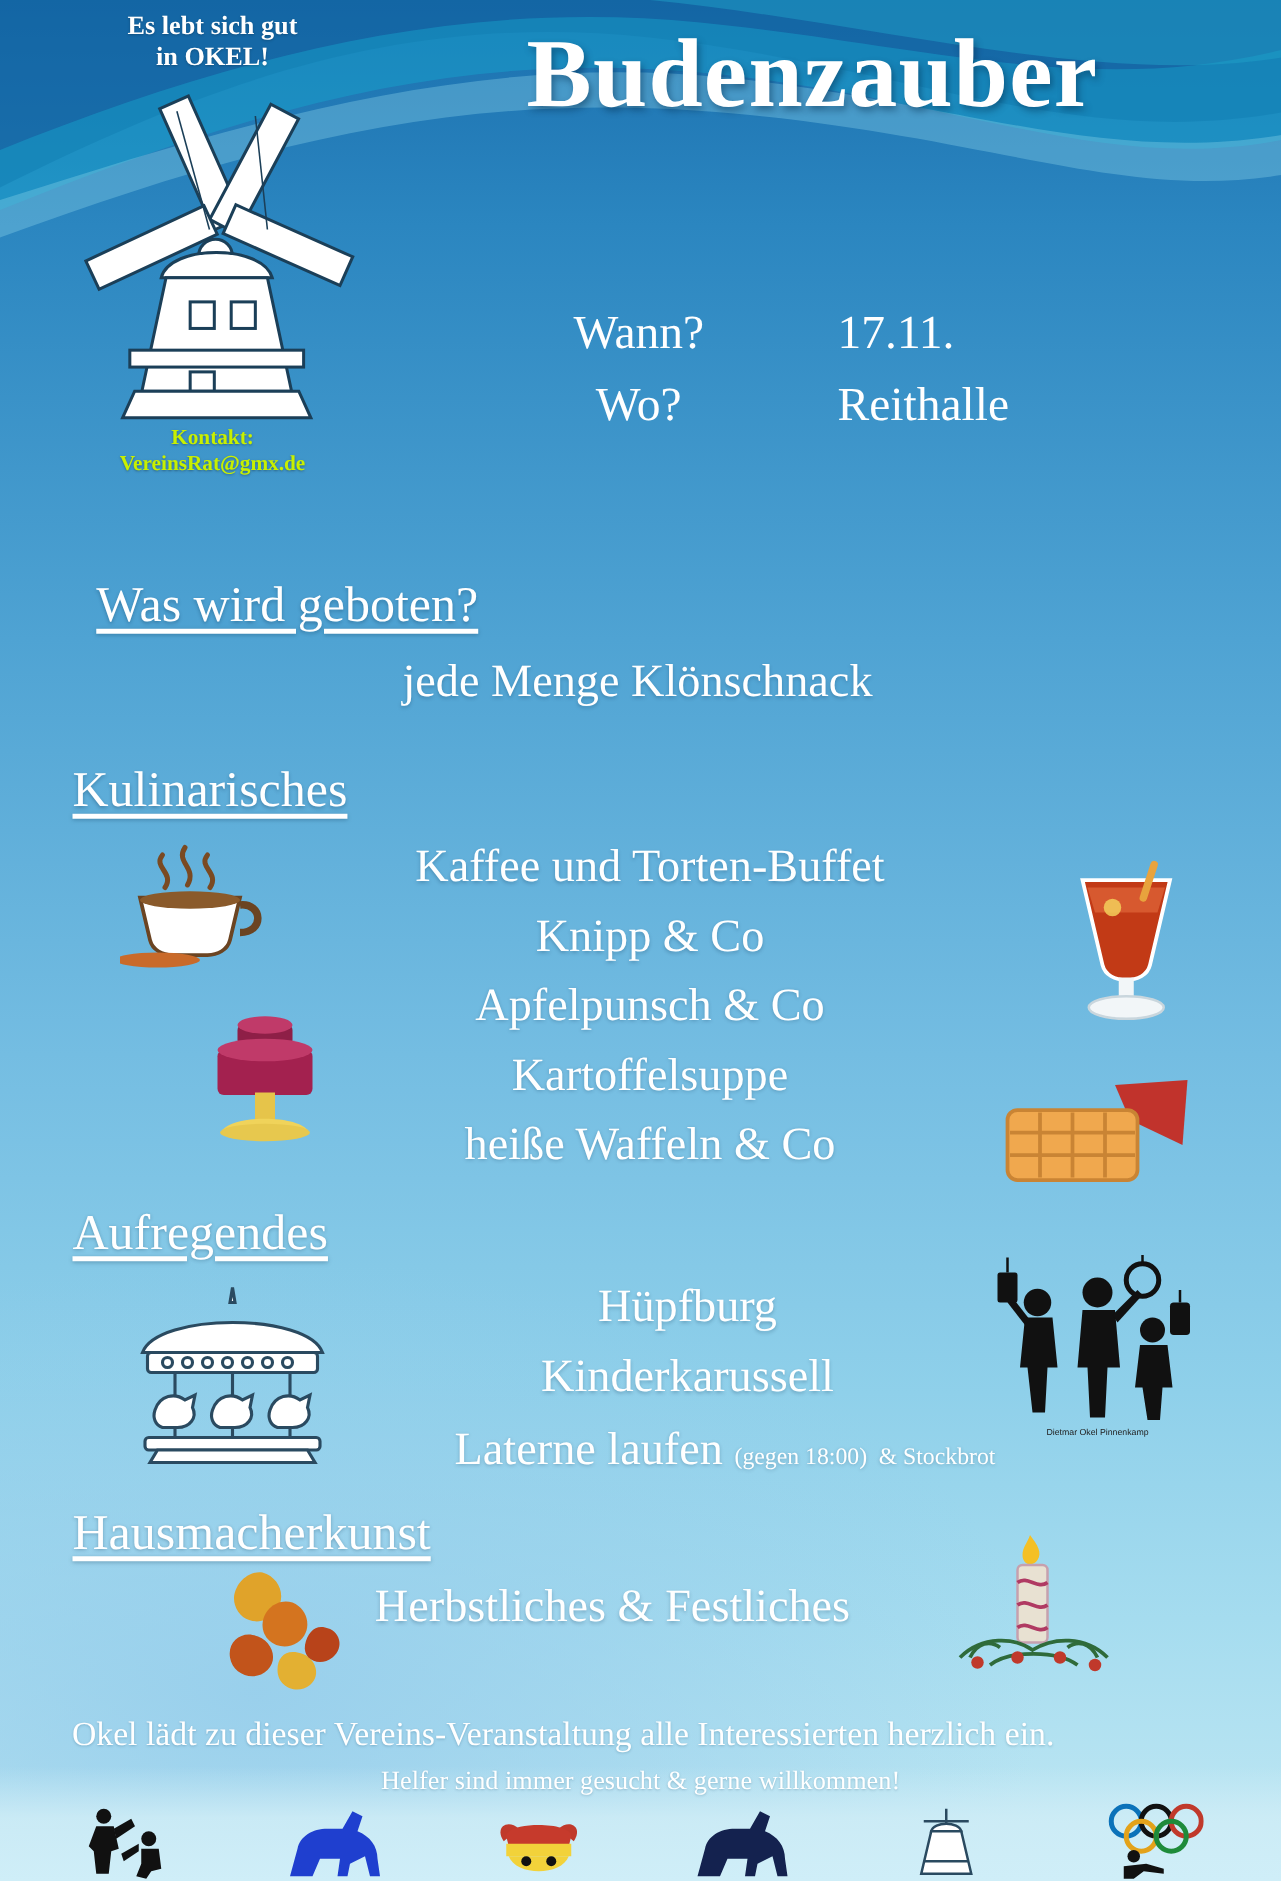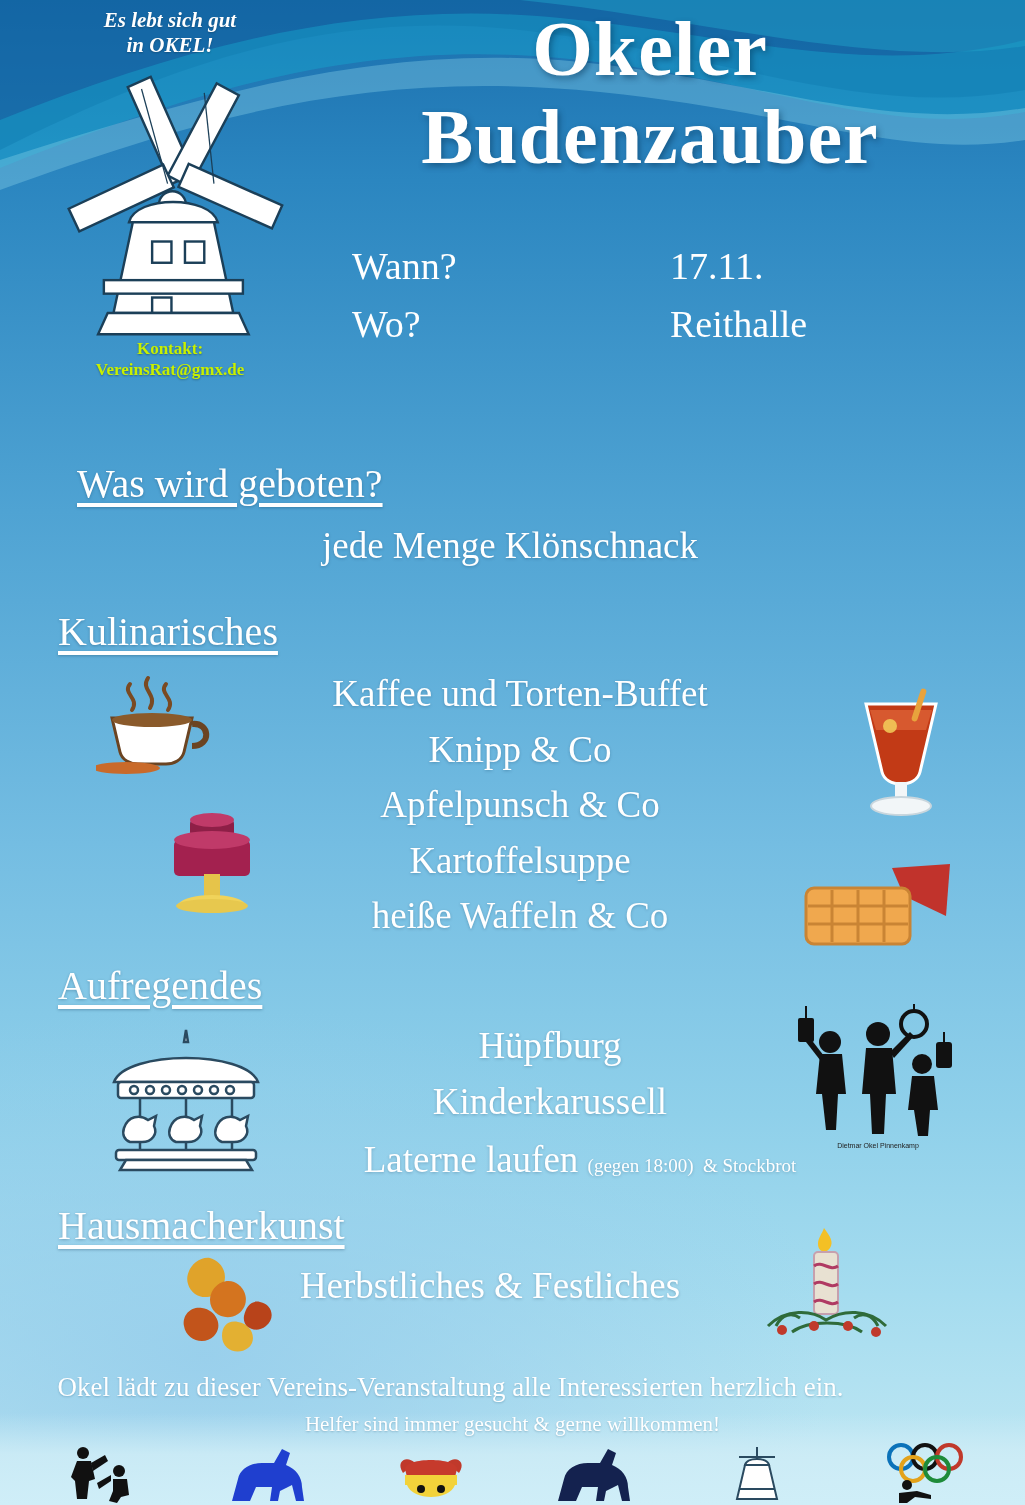--- a/index.html
+++ b/index.html
@@ -55,21 +55,20 @@
     width: 260px;
     text-align: center;
     color: #ffffff;
   }
   .logo-claim {
     font-size: 21px;
     line-height: 1.18;
     font-weight: 700;
     color: #ffffff;
     text-shadow: 0 1px 2px rgba(0,0,0,0.25);
-    font-style: italic;
   }
   .mill {
     margin-top: 2px;
     height: 280px;
   }
   .contact {
     margin-top: -6px;
     color: #c8f000;
     font-size: 17px;
     line-height: 1.25;
@@ -107,21 +106,21 @@
     top: 238px;
     left: 352px;
     width: 620px;
     color: #ffffff;
     font-size: 38px;
     line-height: 1.52;
   }
   .facts .row {
     display: flex;
   }
-  .facts .q { width: 318px; }
+  .facts .q { width: 318px; text-align: center; }
   .facts .a { flex: 1; }
 
   
   .section-title {
     position: absolute;
     color: #ffffff;
     font-size: 40px;
     text-decoration: underline;
     text-underline-offset: 6px;
     text-shadow: 0 1px 3px rgba(0,40,70,0.3);
@@ -223,21 +222,20 @@
       </g>
     </svg>
 
     <div class="contact">
       <div>Kontakt:</div>
       <div>VereinsRat@gmx.de</div>
     </div>
   </div>
 
   <div class="headline">
-    <div class="line1">Okeler</div>
     <div class="line2">Budenzauber</div>
   </div>
 
   <div class="facts">
     <div class="row">
       <div class="q">Wann?</div>
       <div class="a">17.11.</div>
     </div>
     <div class="row">
       <div class="q">Wo?</div>

